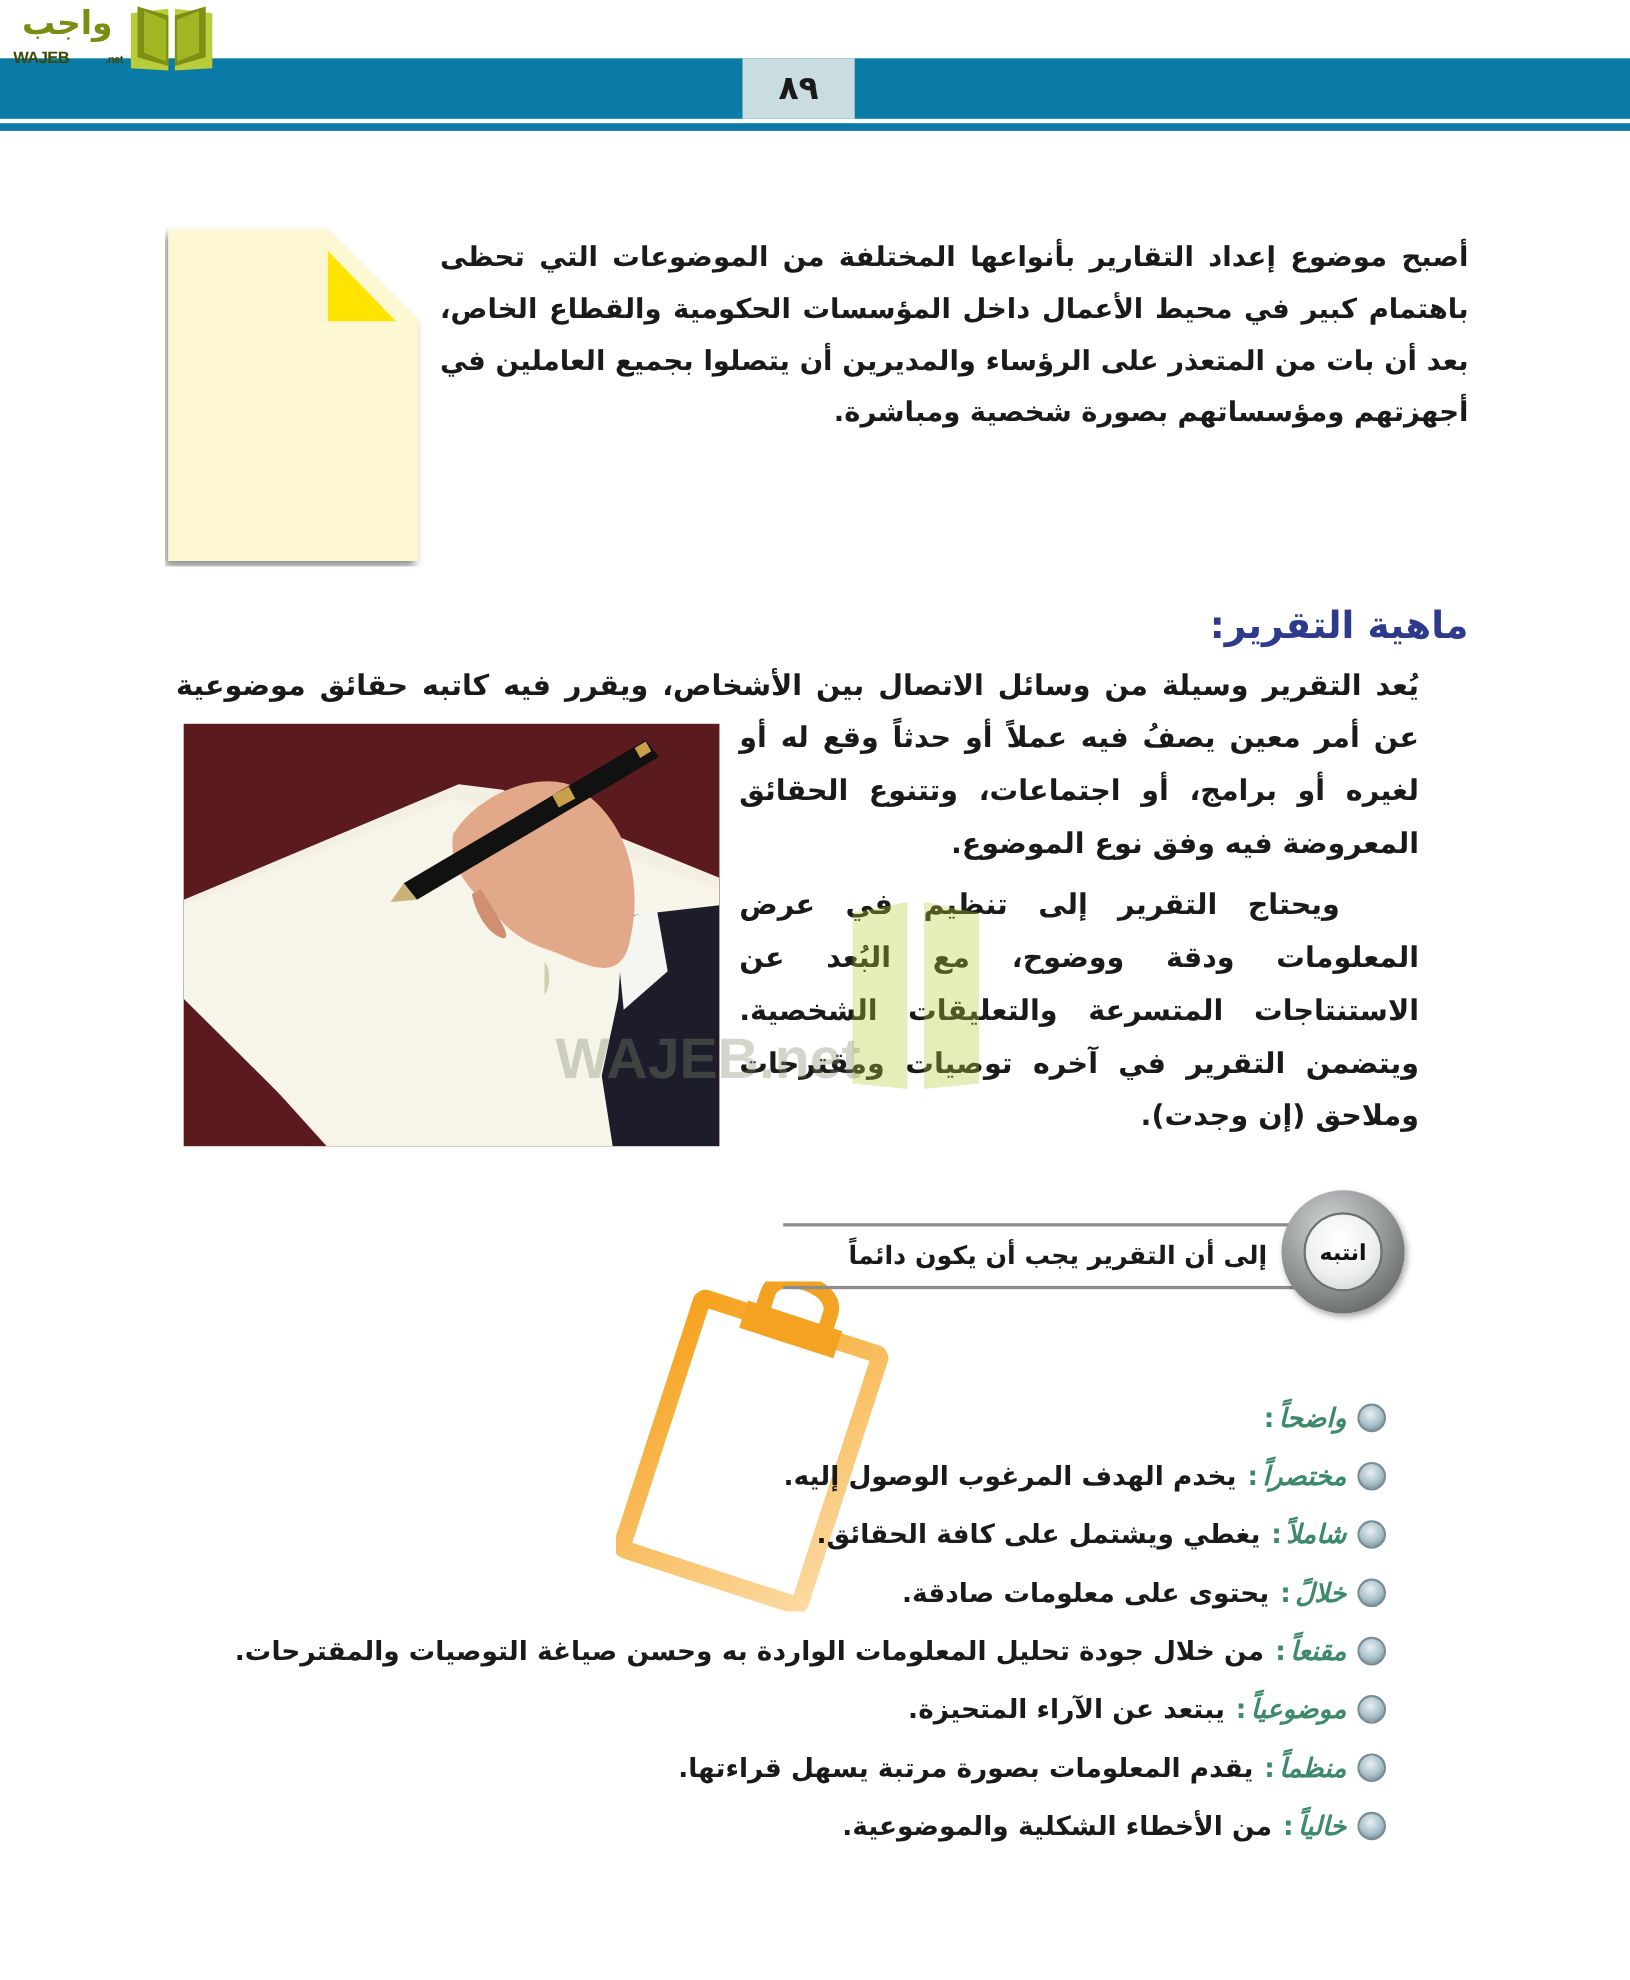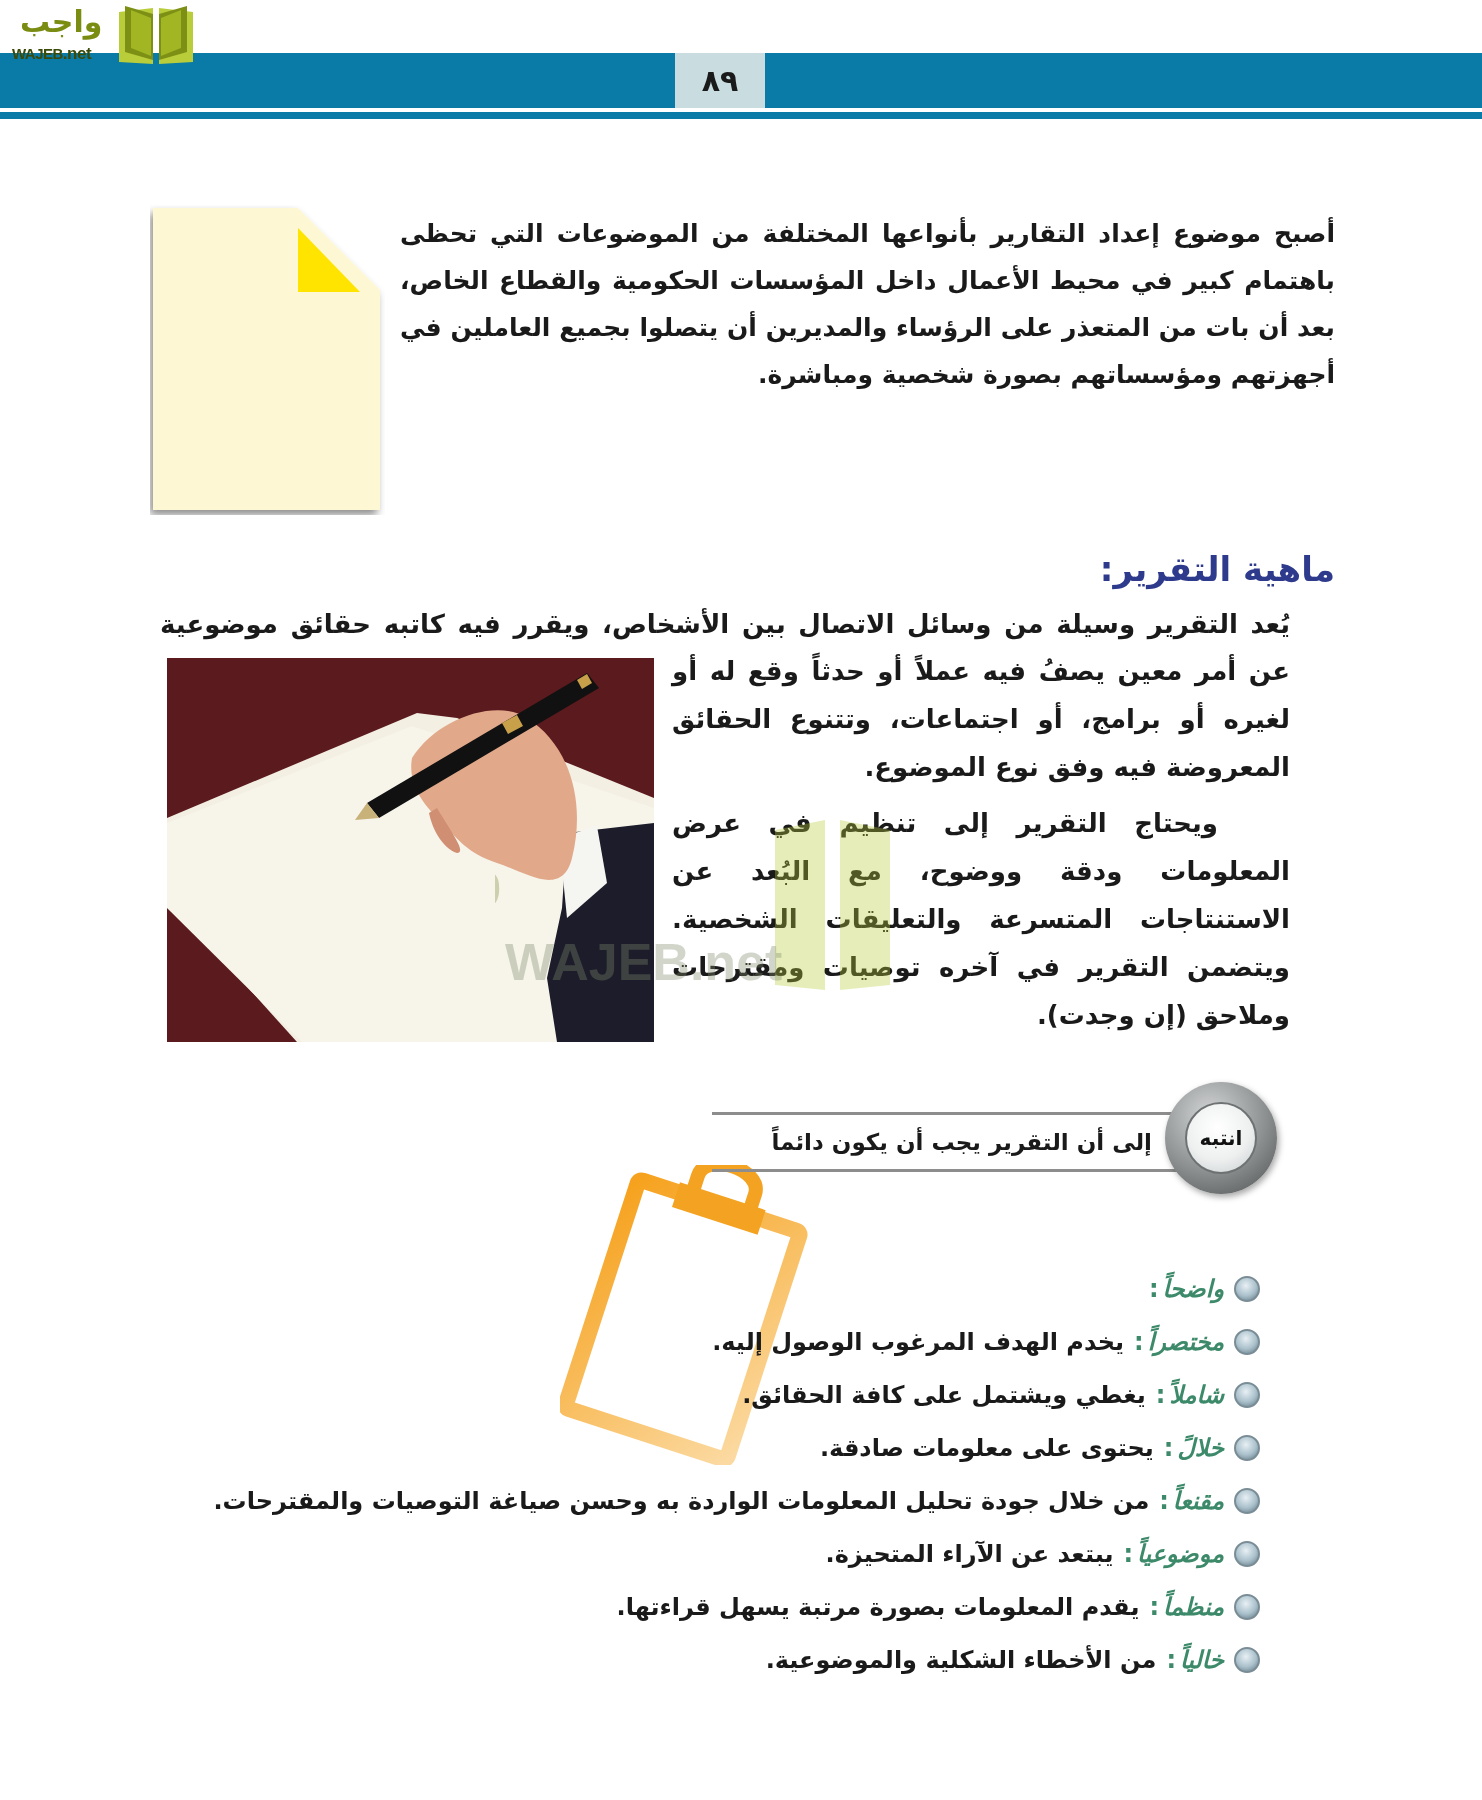--- a/index.html
+++ b/index.html
@@ -24,21 +24,21 @@
     }
     .header-thin {
       position: absolute;
       left: 0; top: 112px;
       width: 1482px; height: 7px;
       background: #0a7aa6;
     }
     .page-number-box {
       position: absolute;
       left: 675px; top: 53px;
-      width: 90px; height: 55px;
+      width: 102px; height: 55px;
       background: #c9dde1;
       display: flex; align-items: center; justify-content: center;
       font-family: "DejaVu Sans", sans-serif;
       font-weight: bold;
       font-size: 30px;
       color: #1a1a1a;
     }
     .logo {
       position: absolute;
       left: 10px; top: 4px;
@@ -57,21 +57,21 @@
     }
     .logo-en {
       position: absolute;
       left: 2px; top: 40px;
       font-family: "Liberation Sans", sans-serif;
       font-weight: bold;
       font-size: 15px;
       color: #3a4a08;
       letter-spacing: -0.5px;
     }
-    .logo-en small { font-size: 17px; }
+    .logo-en small { font-size: 10px; padding-left: 33px; }
     .logo-book {
       position: absolute;
       left: 105px; top: 0px;
       width: 82px; height: 62px;
     }
 
     
     .note-paper {
       position: absolute;
       left: 150px; top: 205px;

